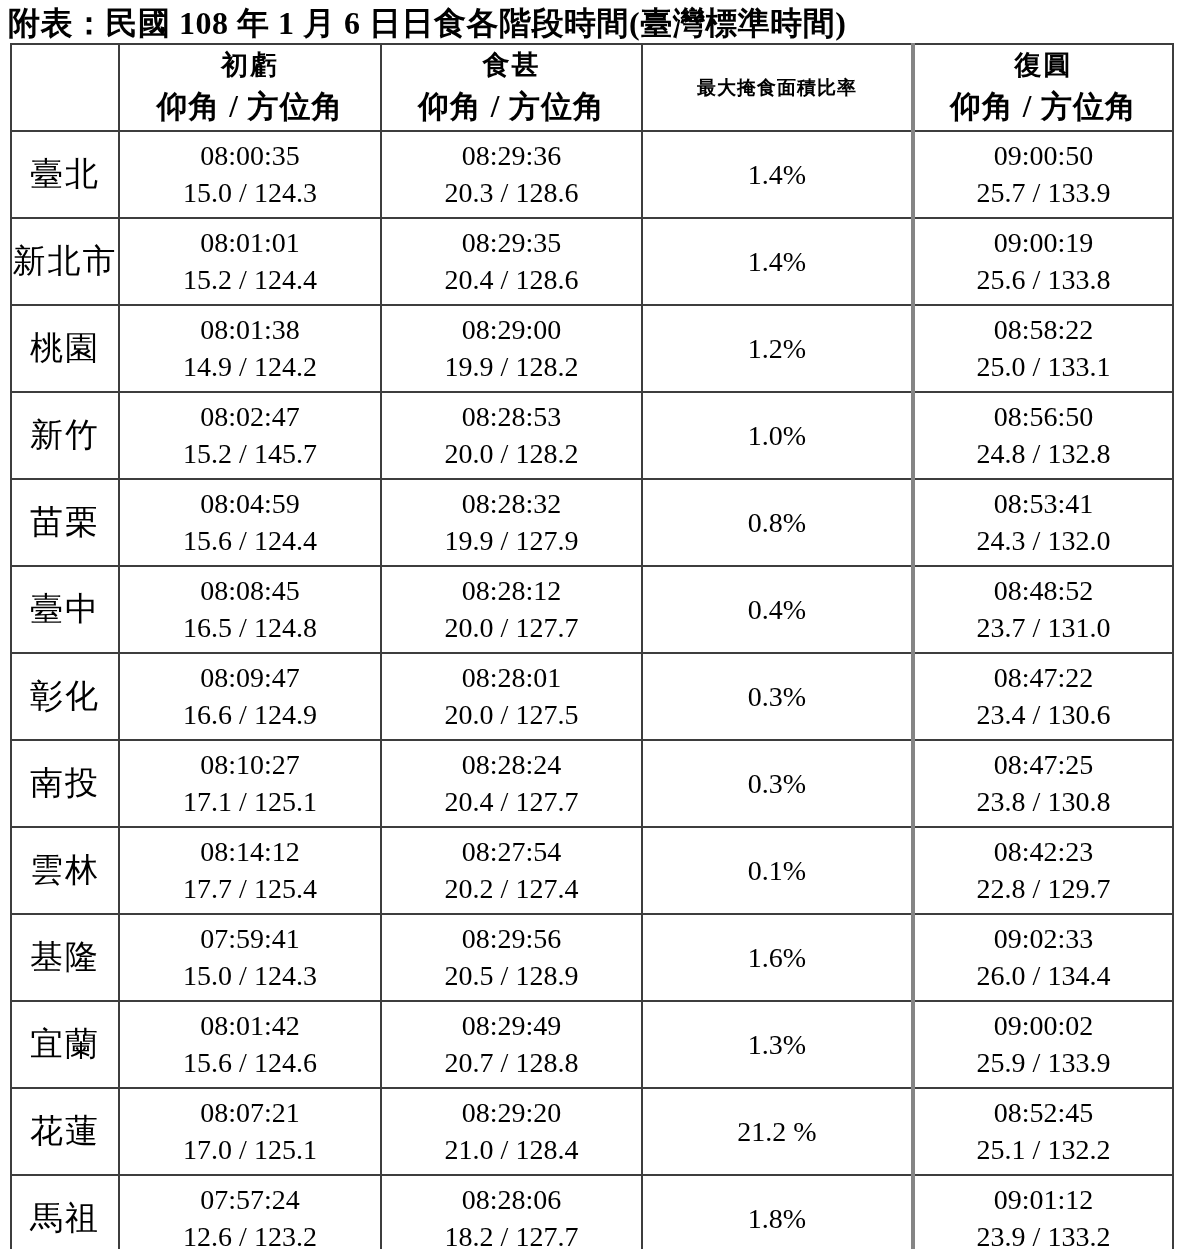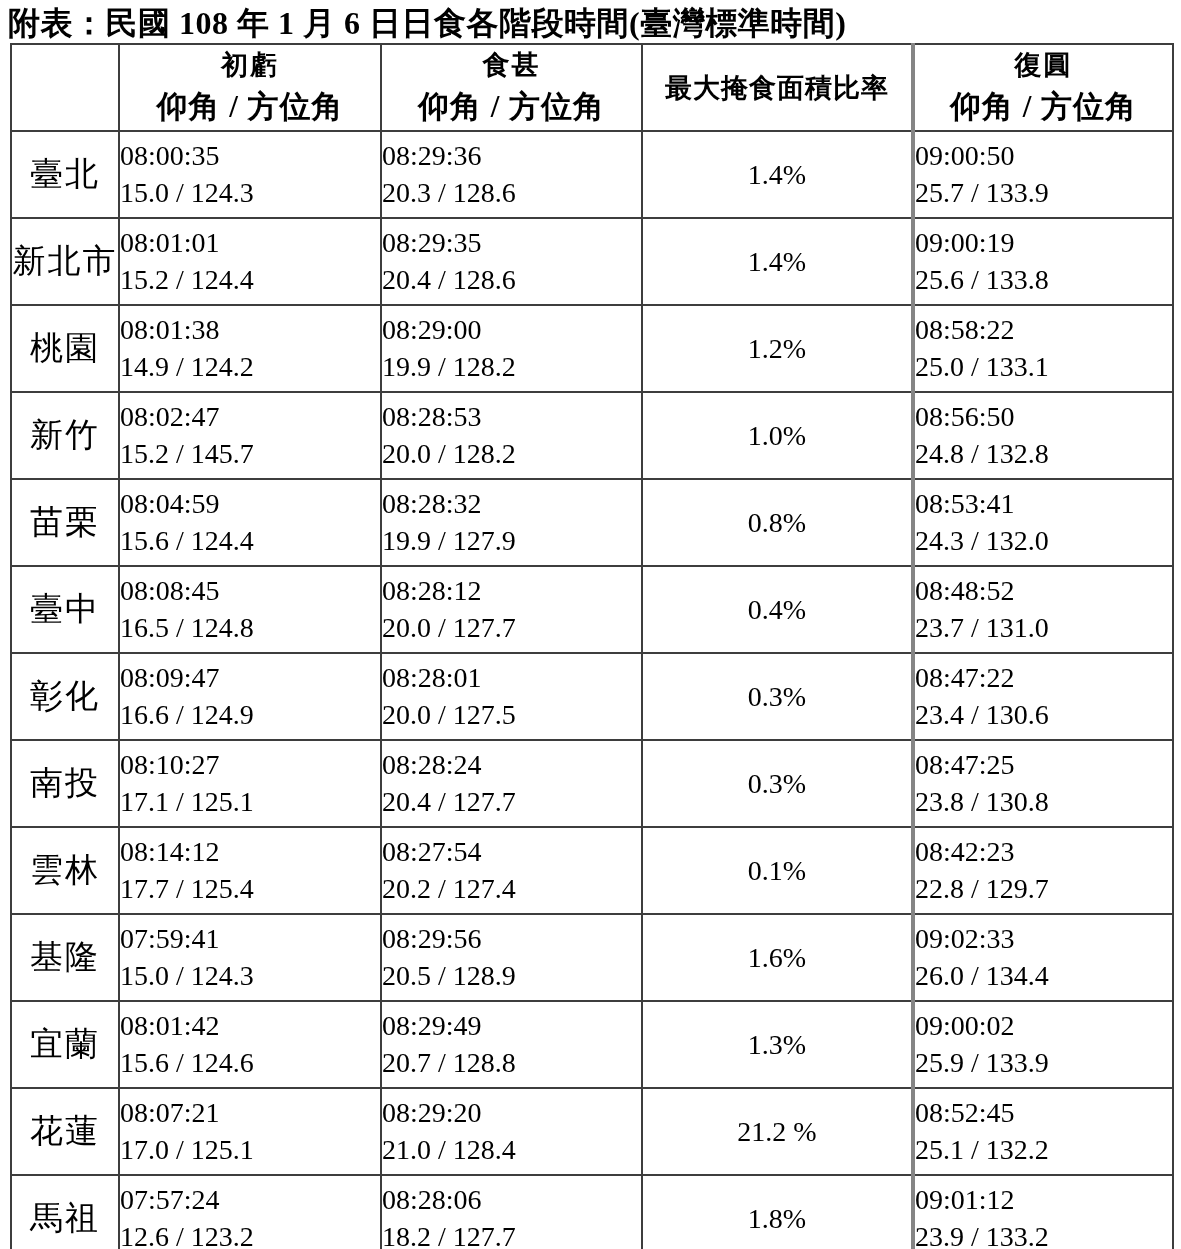--- a/index.html
+++ b/index.html
@@ -46,27 +46,27 @@
   .eclipse-table thead th { height: 87px; font-weight: bold; }
   .eclipse-table tbody td { height: 87px; }
 
   .hdr-stack {
     display: flex; flex-direction: column;
     justify-content: space-evenly; align-items: center;
     height: 100%;
   }
   .hdr-phase { font-size: 27px; letter-spacing: 2px; }
   .hdr-sub   { font-size: 31px; letter-spacing: 1px; }
-  .hdr-ratio { font-size: 27px; letter-spacing: 1px; text-align: right; }
+  .hdr-ratio { font-size: 19px; letter-spacing: 1px; text-align: right; }
 
   .city-label { font-size: 33px; letter-spacing: 2px; text-align: right; }
 
   .cell-stack {
     display: flex; flex-direction: column;
-    justify-content: space-evenly; align-items: flex-start;
+    justify-content: space-evenly; align-items: center;
     height: 100%;
   }
   .t-line   { font-size: 28px; line-height: 1; }
   .pos-line { font-size: 28px; line-height: 1; }
   .ratio-val { font-size: 28px; }
 </style>
 </head>
 <body>
 
 <div class="page">

